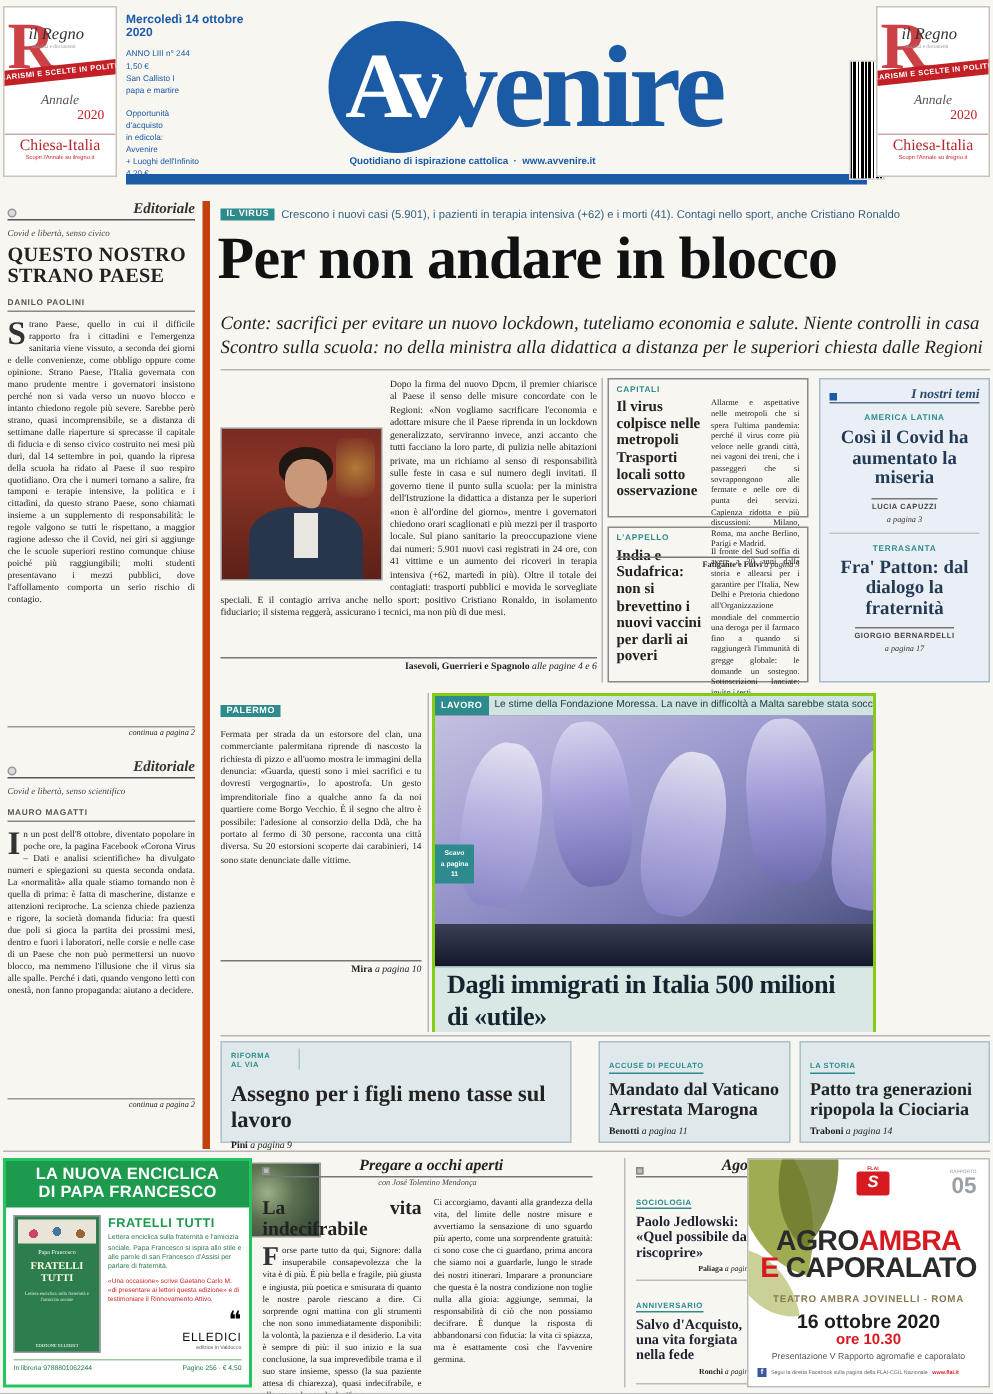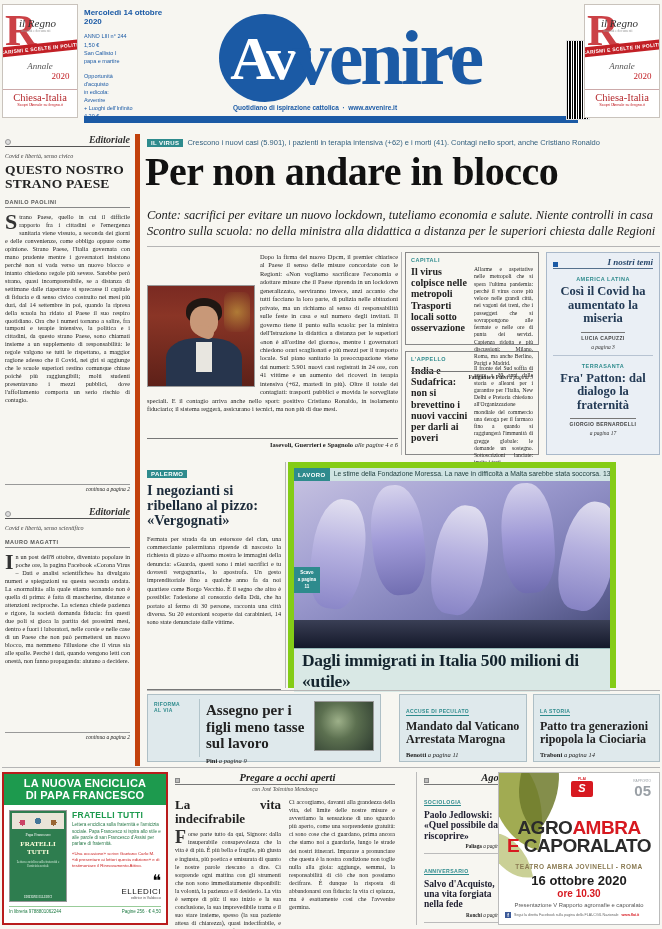--- a/index.html
+++ b/index.html
@@ -95,52 +95,52 @@
       border-top:1px solid #777; display:inline-block; padding-top:2px; font-family:"Liberation Sans",sans-serif;}
   .temi-page { font-size:5.5px; font-style:italic; color:#333; }
 
   
   .palermo { left:147px; top:462px; width:134px; }
   .palermo .title { margin-top:3px; font-size:14.5px; font-weight:bold; line-height:1.05; color:#1c2b3a; }
   .palermo .body { margin-top:6px; font-size:6.2px; line-height:1.35; }
   .palermo .sig { margin-top:4px; }
 
   
-  .lavoro { left:288px; top:462px; width:328px; height:226px; border:6px solid #84cc16; background:#737373; }
+  .lavoro { left:288px; top:462px; width:296px; height:226px; border:2px solid #84cc16; background:#737373; }
   .lav-caprow { display:flex; height:13px; }
   .lav-caption { flex:1; background:#cfe3e2; font-size:6.8px; color:#1c3b3b; padding:2px 4px; white-space:nowrap; overflow:hidden;
       font-family:"Liberation Sans",sans-serif;}
   .lav-photo { position:relative; height:167px; overflow:hidden;
       background:linear-gradient(155deg,#c4c0e0 0%,#9e9cd0 35%,#7b7cb4 65%,#3f4470 100%); }
   .glove { position:absolute; width:52px; height:110px; border-radius:45% 45% 40% 40%;
       background:linear-gradient(180deg,#e6e4f2 0%,#b9b4e2 45%,#8a86c8 100%); opacity:.92; }
   .glove.g2 { background:linear-gradient(180deg,#d9d6ee 0%,#a09ad8 50%,#6f6cb0 100%); }
   .lav-machine { position:absolute; left:0; right:0; bottom:0; height:28px; background:linear-gradient(180deg,#3a3f55,#14182a); }
   .lav-sig { position:absolute; left:0; top:86px; width:26px; background:#2e8b8d; color:#fff; text-align:center;
       font-size:4.5px; line-height:1.5; padding:3px 1px; font-family:"Liberation Sans",sans-serif; font-weight:bold;}
   .lav-strip { height:44px; background:#d9e8e5; display:flex; align-items:center; padding:0 8px; border-top:1px solid #9bb;}
   .lav-head { font-size:17.5px; font-weight:bold; letter-spacing:-.3px; color:#14242e; }
 
   
   .band { background:#dfe9ec; border:1px solid #aebfc6; position:absolute; top:694px; height:68px; padding:4px 6px; }
   .band .b-label { font-size:5px; font-weight:bold; letter-spacing:.4px; font-family:"Liberation Sans",sans-serif;
       border-bottom:1px solid #2e8b8d; display:inline-block; padding-bottom:1px;}
   .band .b-title { margin-top:3px; font-size:12px; font-weight:bold; line-height:1.1; color:#222; }
   .band .sig { border-top:none; margin-top:3px; }
-  .band1 { left:147px; width:234px; display:flex; gap:6px; }
+  .band1 { left:147px; width:234px; display:flex; gap:6px;flex-direction:column; }
   .band1 .lblcol { width:46px; border-right:1px solid #b3c5cb; padding-top:2px; flex:none;}
   .band1 .lblcol div { font-size:5px; font-weight:bold; color:#2e8b8d; font-family:"Liberation Sans",sans-serif; letter-spacing:.4px;}
   .band1 .b-title { font-size:15px; }
   .band1 .thumb { flex:none; width:60px; height:50px; border:1px solid #999; margin-top:2px;
       background:radial-gradient(circle at 40% 40%,#9db089 0%,#5c7050 40%,#2e3c30 100%); }
   .band2 { left:399px; width:128px; }
   .band3 { left:533px; width:127px; }
 
   
-  .enc { left:2px; top:772px; width:166px; height:153px; border:2px solid #b91c1c; background:#fff; }
+  .enc { left:2px; top:772px; width:166px; height:153px; border:2px solid #22c55e; background:#fff; }
   .enc-head { background:#1d9a4e; color:#fff; text-align:center; font-weight:bold; font-size:11px;
       font-family:"Liberation Sans",sans-serif; line-height:1.1; padding:3px 0 4px; letter-spacing:.2px;}
   .enc-body { display:flex; padding:5px 5px 2px; gap:5px; }
   .cover { width:58px; height:92px; background:#2e7d4f; border:1px solid #999; position:relative; flex:none; padding:2px; text-align:center;}
   .cover .band { position:static; width:100%; height:16px; background:#e9e4d8; border:none; padding:0;
       background-image:radial-gradient(circle at 20% 60%,#c46 0 3px,transparent 3px),radial-gradient(circle at 50% 50%,#479 0 3px,transparent 3px),radial-gradient(circle at 80% 60%,#963 0 3px,transparent 3px);}
   .cover .c-author { font-size:4px; color:#fff; margin-top:3px; }
   .cover .c-title { font-size:7px; color:#ffd; font-weight:bold; margin-top:4px; line-height:1.1;}
   .cover .c-sub { font-size:3.2px; color:#cfe8d8; margin-top:3px; line-height:1.3;}
   .cover .c-foot { position:absolute; bottom:2px; left:0; right:0; font-size:3px; color:#fff; }
@@ -347,21 +347,20 @@
     <div class="temi-item">
       <div class="temi-cat teal">TERRASANTA</div>
       <div class="temi-title">Fra' Patton: dal dialogo la fraternità</div>
       <div><span class="temi-by">GIORGIO BERNARDELLI</span></div>
       <div class="temi-page">a pagina 17</div>
     </div>
   </div>
 
   <div class="abs palermo">
     <span class="label-teal">PALERMO</span>
-    <div class="title">I negozianti si ribellano al pizzo: «Vergognati»</div>
     <div class="body just" style="height:150px; overflow:hidden;">Fermata per strada da un estorsore del clan, una commerciante palermitana riprende di nascosto la richiesta di pizzo e all'uomo mostra le immagini della denuncia: «Guarda, questi sono i miei sacrifici e tu dovresti vergognarti», lo apostrofa. Un gesto imprenditoriale fino a qualche anno fa da noi quartiere come Borgo Vecchio. È il segno che altro è possibile: l'adesione al consorzio della Ddà, che ha portato al fermo di 30 persone, racconta una città diversa. Su 20 estorsioni scoperte dai carabinieri, 14 sono state denunciate dalle vittime.</div>
     <div class="sig"><b>Mira</b><i> a pagina 10</i></div>
   </div>
 
   <div class="abs vrule" style="left:285px; top:462px; height:226px;"></div>
 
   <div class="abs lavoro">
     <div class="lav-caprow">
       <span class="label-teal" style="display:flex;align-items:center;">LAVORO</span>
       <div class="lav-caption">Le stime della Fondazione Moressa. La nave in difficoltà a Malta sarebbe stata soccorsa. 13 morti in Tunisia</div>

